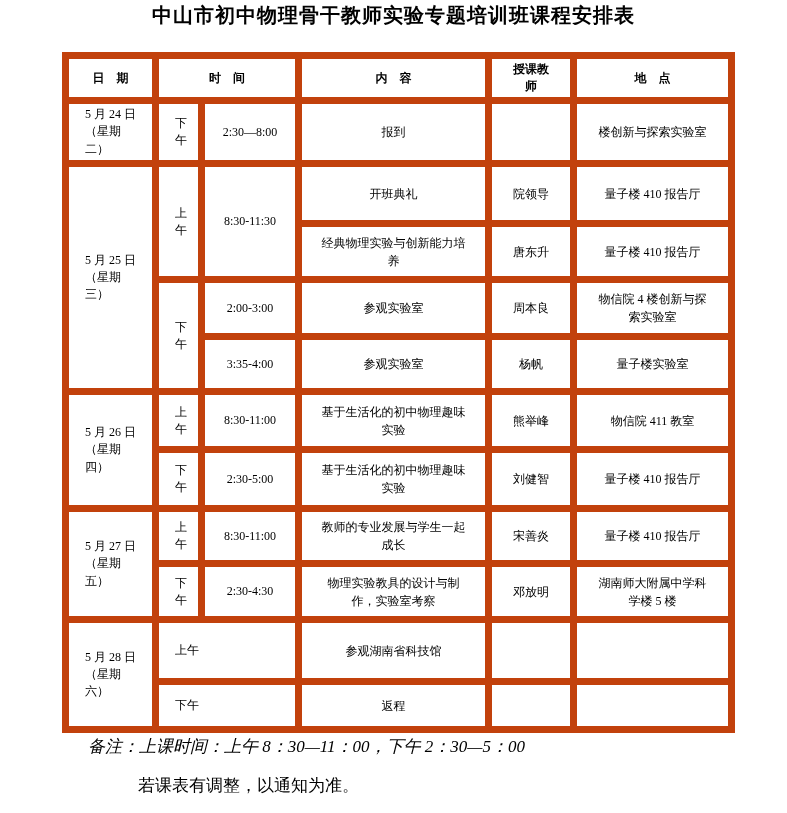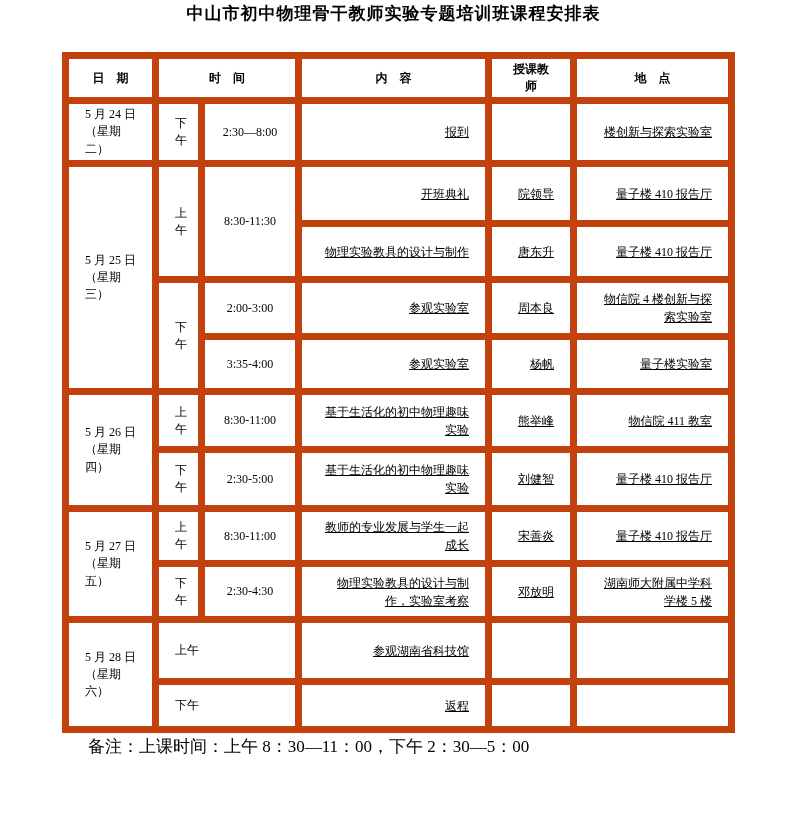--- a/index.html
+++ b/index.html
@@ -15,21 +15,21 @@
     height: 813px;
     background: #ffffff;
     overflow: hidden;
   }
   .title {
     position: absolute;
     top: 2px;
     left: 0;
     width: 787px;
     text-align: center;
-    font-size: 17px;
+    font-size: 20px;
     font-weight: bold;
     letter-spacing: 1px;
     margin: 0;
   }
   table.schedule {
     position: absolute;
     left: 62px;
     top: 52px;
     width: 666px;
     border-collapse: collapse;
@@ -47,33 +47,33 @@
   table.schedule th {
     font-weight: bold;
     text-align: center;
   }
   td.date-cell  { line-height: 1.45; }
   td.ampm-cell  { text-align: left; }
   td.time-cell  { text-align: center; margin-left: 12px; }
   td.content-cell,
   td.teacher-cell,
   td.location-cell {
-    text-align: right;
+    text-align: center;
     padding-left: 9px;
     padding-right: 5px;
     line-height: 1.5;
-    text-decoration: underline;
   }
   .note-line1 {
     position: absolute;
     left: 88px;
     top: 735px;
     font-size: 17px;
     margin: 0;
     white-space: nowrap;
+    font-style: italic;
   }
   .note-line2 {
     position: absolute;
     left: 138px;
     top: 774px;
     font-size: 17px;
     margin: 0;
     white-space: nowrap;
   }
 </style>
@@ -122,21 +122,21 @@
           <div>（星期三）</div>
         </td>
         <td class="ampm-cell" rowspan="2">上午</td>
         <td class="time-cell" rowspan="2">8:30-11:30</td>
         <td class="content-cell">开班典礼</td>
         <td class="teacher-cell">院领导</td>
         <td class="location-cell">量子楼 410 报告厅</td>
       </tr>
 
       <tr style="height:56px">
-        <td class="content-cell">物理实验教具的设计与制作</td>
+        <td class="content-cell">经典物理实验与创新能力培养</td>
         <td class="teacher-cell">唐东升</td>
         <td class="location-cell">量子楼 410 报告厅</td>
       </tr>
 
       <tr style="height:57px">
         <td class="ampm-cell" rowspan="2">下午</td>
         <td class="time-cell">2:00-3:00</td>
         <td class="content-cell">参观实验室</td>
         <td class="teacher-cell">周本良</td>
         <td class="location-cell">物信院 4 楼创新与探索实验室</td>
@@ -203,14 +203,15 @@
       <tr style="height:48px">
         <td class="ampm-cell" colspan="2">下午</td>
         <td class="content-cell">返程</td>
         <td class="teacher-cell"></td>
         <td class="location-cell"></td>
       </tr>
     </tbody>
   </table>
 
   <p class="note-line1">备注：上课时间：上午 8：30—11：00，下午 2：30—5：00</p>
+  <p class="note-line2">若课表有调整，以通知为准。</p>
 
 </div>
 
 </body></html>

